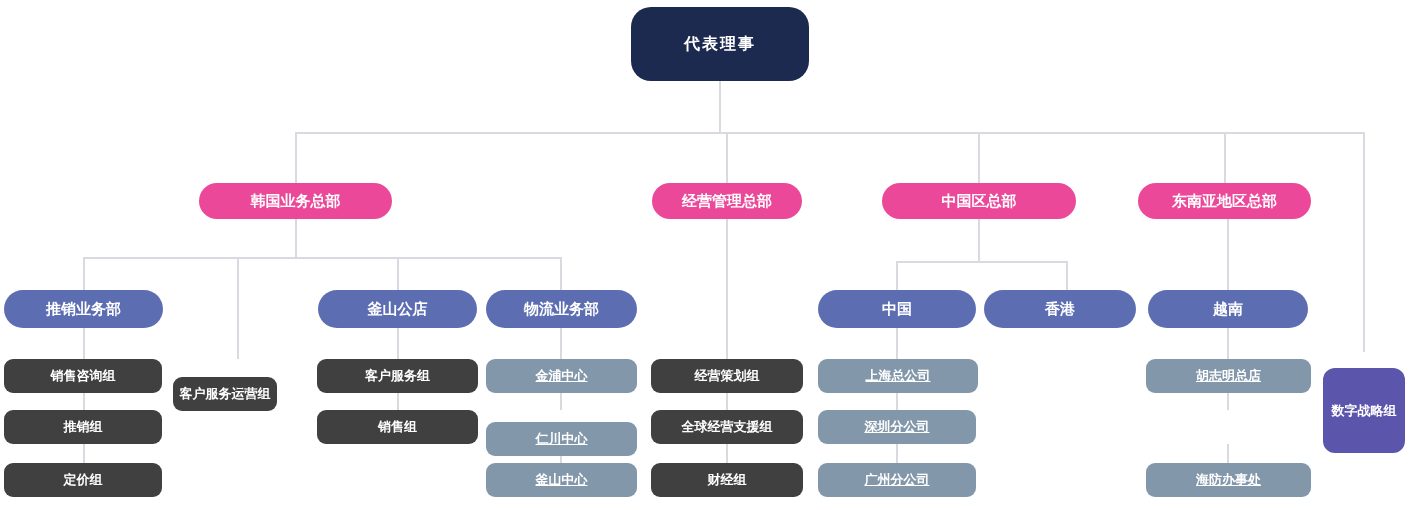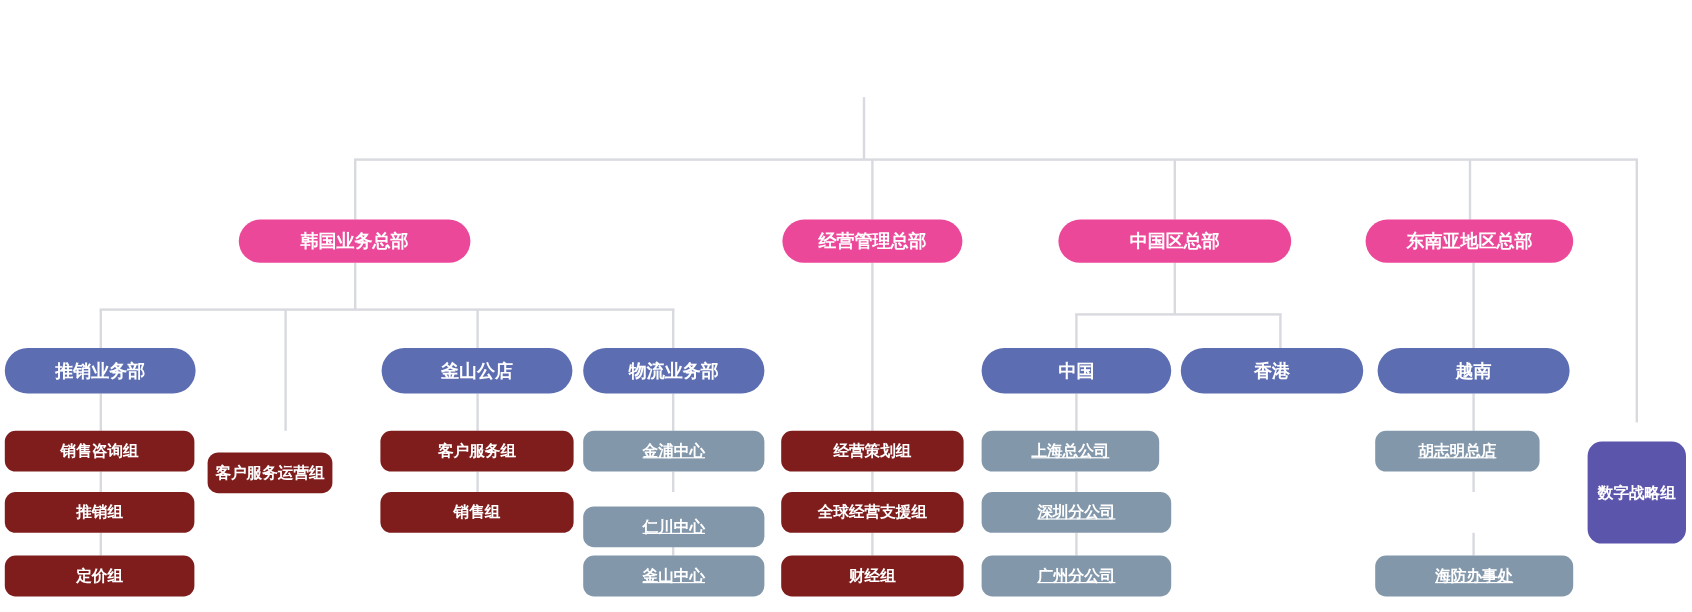--- a/index.html
+++ b/index.html
@@ -15,21 +15,21 @@
     display:flex;align-items:center;justify-content:center;
     color:#ffffff;
     font-weight:700;
     text-align:center;
     box-sizing:border-box;
     white-space:nowrap;
   }
   .l1{height:74px;background:#1d2a4f;border-radius:20px;font-size:16px;letter-spacing:2px;}
   .l2{height:36px;background:#ec4899;border-radius:18px;font-size:15px;}
   .l3{height:38px;background:#5c6db2;border-radius:19px;font-size:15px;}
-  .l4p{height:34px;background:#7f1d1d;border-radius:9px;font-size:13px;}
+  .l4p{height:34px;background:#404040;border-radius:9px;font-size:13px;}
   .l4g{height:34px;background:#8397ab;border-radius:9px;font-size:13px;text-decoration:underline;}
   .sq{background:#5b55ac;border-radius:12px;font-size:13px;}
   .vline,.hline{position:absolute;background:#d8dadf;}
   .vline{width:2px;}
   .hline{height:2px;}
 </style>
 </head>
 <body>
 
 <div class="canvas">
@@ -68,40 +68,41 @@
   <div class="vline" style="left:1066px;top:262px;height:28px"></div>
   <div class="vline" style="left:896px;top:328px;height:31px"></div>
   <div class="vline" style="left:896px;top:393px;height:17px"></div>
   <div class="vline" style="left:896px;top:444px;height:19px"></div>
 
   <div class="vline" style="left:1227px;top:219px;height:71px"></div>
   <div class="vline" style="left:1227px;top:328px;height:31px"></div>
   <div class="vline" style="left:1227px;top:393px;height:17px"></div>
   <div class="vline" style="left:1227px;top:444px;height:19px"></div>
 
+  <div class="node l1" style="left:631px;top:7px;width:178px">代表理事</div>
 
   <div class="node l2" style="left:199px;top:183px;width:193px">韩国业务总部</div>
   <div class="node l2" style="left:652px;top:183px;width:150px">经营管理总部</div>
   <div class="node l2" style="left:882px;top:183px;width:194px">中国区总部</div>
   <div class="node l2" style="left:1138px;top:183px;width:173px">东南亚地区总部</div>
 
   <div class="node l3" style="left:4px;top:290px;width:159px">推销业务部</div>
   <div class="node l3" style="left:318px;top:290px;width:159px">釜山公店</div>
   <div class="node l3" style="left:486px;top:290px;width:151px">物流业务部</div>
   <div class="node l3" style="left:984px;top:290px;width:152px">香港</div>
   <div class="node l3" style="left:818px;top:290px;width:158px">中国</div>
   <div class="node l3" style="left:1148px;top:290px;width:160px">越南</div>
 
   <div class="node l4p" style="left:4px;top:359px;width:158px">销售咨询组</div>
   <div class="node l4p" style="left:173px;top:377px;width:104px">客户服务运营组</div>
   <div class="node l4p" style="left:317px;top:359px;width:161px">客户服务组</div>
   <div class="node l4g" style="left:486px;top:359px;width:151px">金浦中心</div>
   <div class="node l4p" style="left:651px;top:359px;width:152px">经营策划组</div>
-  <div class="node l4g" style="left:818px;top:359px;width:148px">上海总公司</div>
-  <div class="node l4g" style="left:1146px;top:359px;width:137px">胡志明总店</div>
+  <div class="node l4g" style="left:818px;top:359px;width:160px">上海总公司</div>
+  <div class="node l4g" style="left:1146px;top:359px;width:165px">胡志明总店</div>
   <div class="node sq" style="left:1323px;top:368px;width:82px;height:85px">数字战略组</div>
 
   <div class="node l4p" style="left:4px;top:410px;width:158px">推销组</div>
   <div class="node l4p" style="left:317px;top:410px;width:161px">销售组</div>
   <div class="node l4g" style="left:486px;top:422px;width:151px">仁川中心</div>
   <div class="node l4p" style="left:651px;top:410px;width:152px">全球经营支援组</div>
   <div class="node l4g" style="left:818px;top:410px;width:158px">深圳分公司</div>
 
   <div class="node l4p" style="left:4px;top:463px;width:158px">定价组</div>
   <div class="node l4g" style="left:486px;top:463px;width:151px">釜山中心</div>

